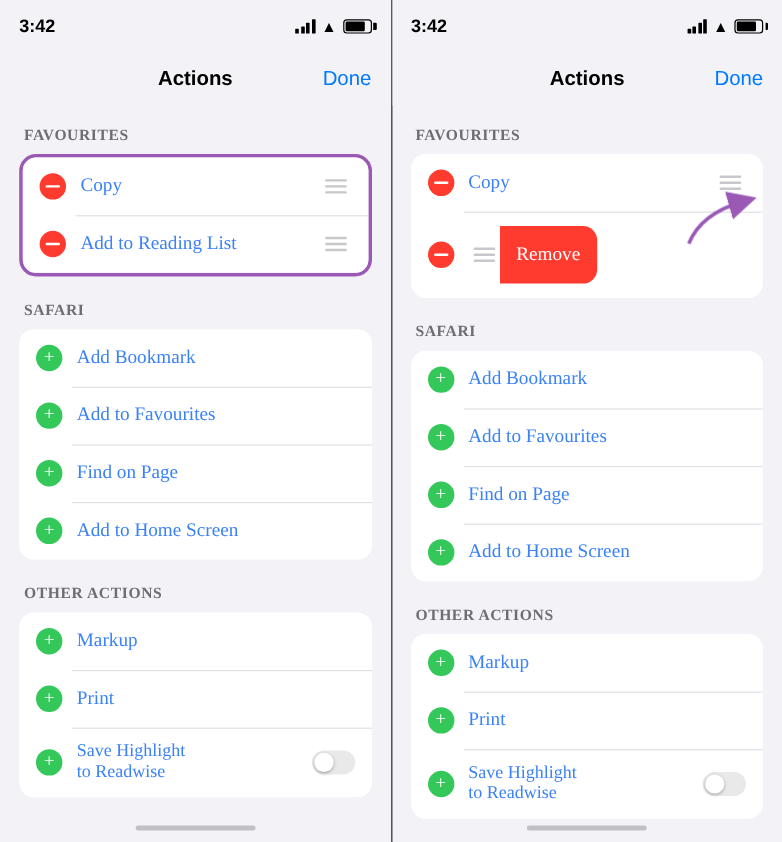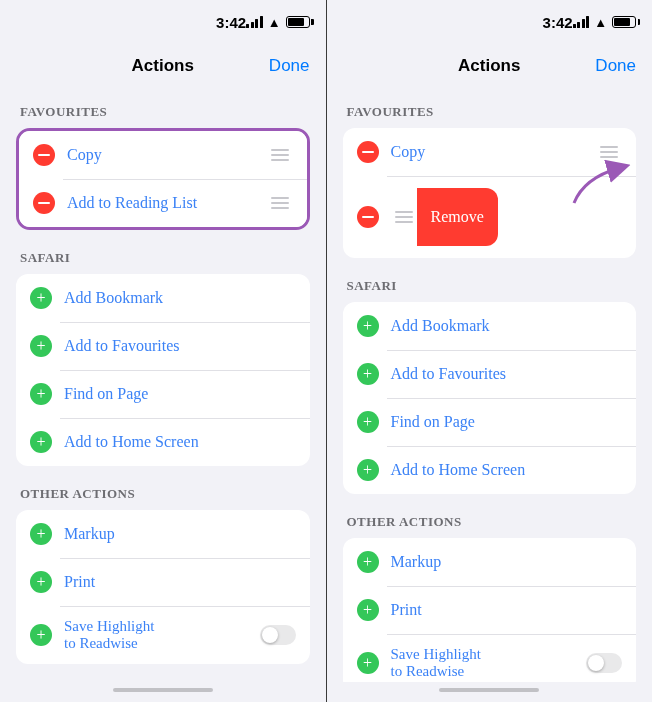--- a/index.html
+++ b/index.html
@@ -21,21 +21,21 @@
       overflow: hidden;
       position: relative;
     }
 
     
     .status-bar {
       height: 44px;
       background: #f2f2f7;
       display: flex;
       align-items: center;
-      justify-content: flex-end;
+      justify-content: space-between;
       padding: 0 16px;
       flex-shrink: 0;
     }
     .status-time {
       font-size: 15px;
       font-weight: 600;
       color: #000;
     }
     .status-icons {
       display: flex;
@@ -230,21 +230,21 @@
       box-shadow: 0 1px 3px rgba(0,0,0,0.3);
     }
 
     
     .remove-btn {
       background: #ff3b30;
       color: #fff;
       font-size: 16px;
       font-weight: 500;
       padding: 0 14px;
-      height: 58px;
+      height: 48px;
       display: flex;
       align-items: center;
       justify-content: center;
       flex-shrink: 0;
       border-radius: 0 12px 12px 0;
       margin-right: -14px;
     }
 
     
     .home-indicator {

